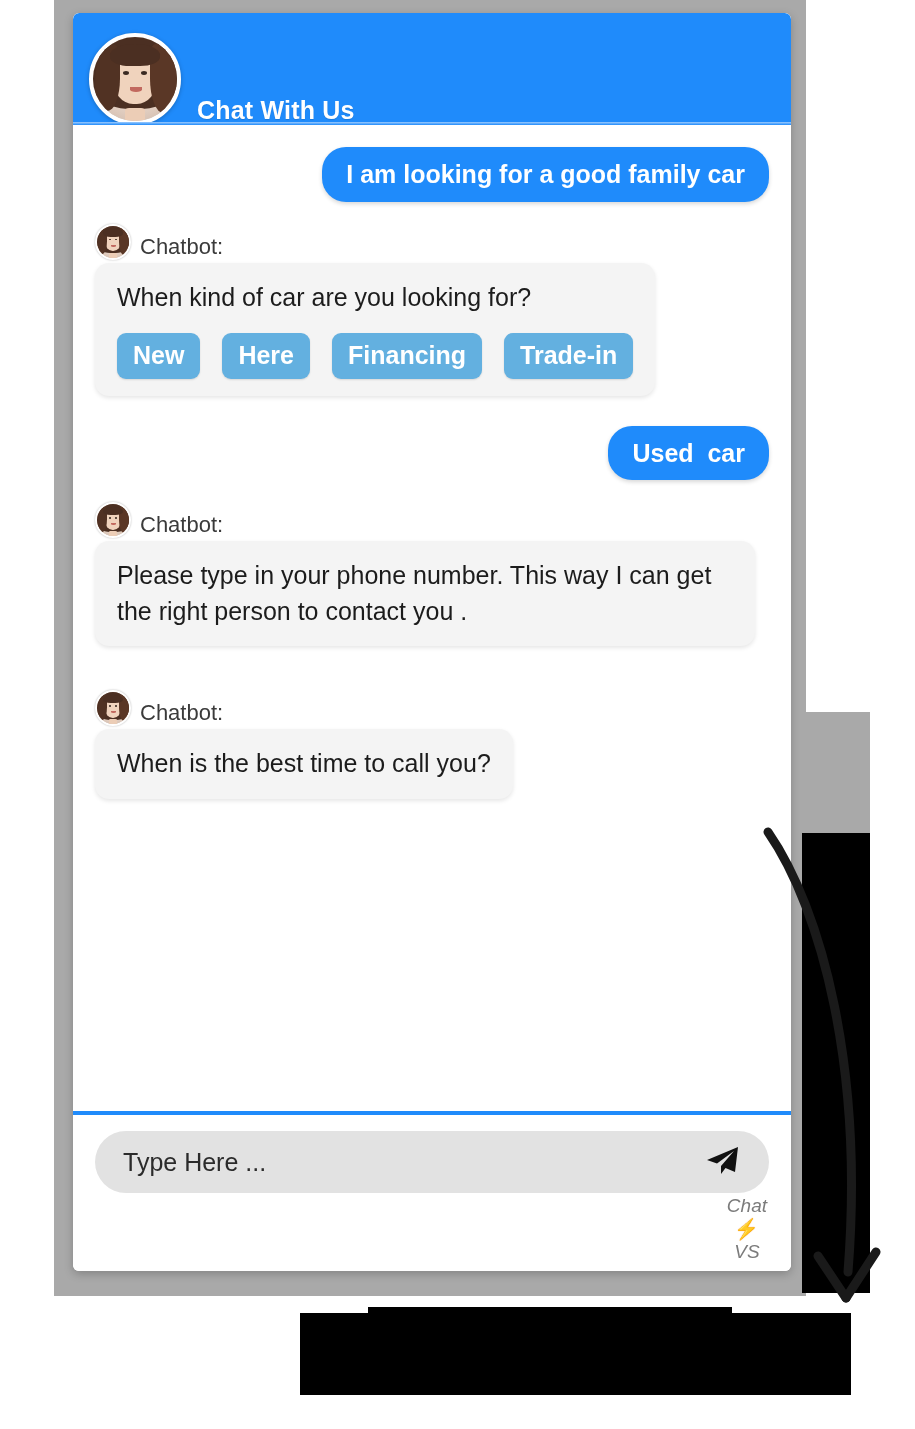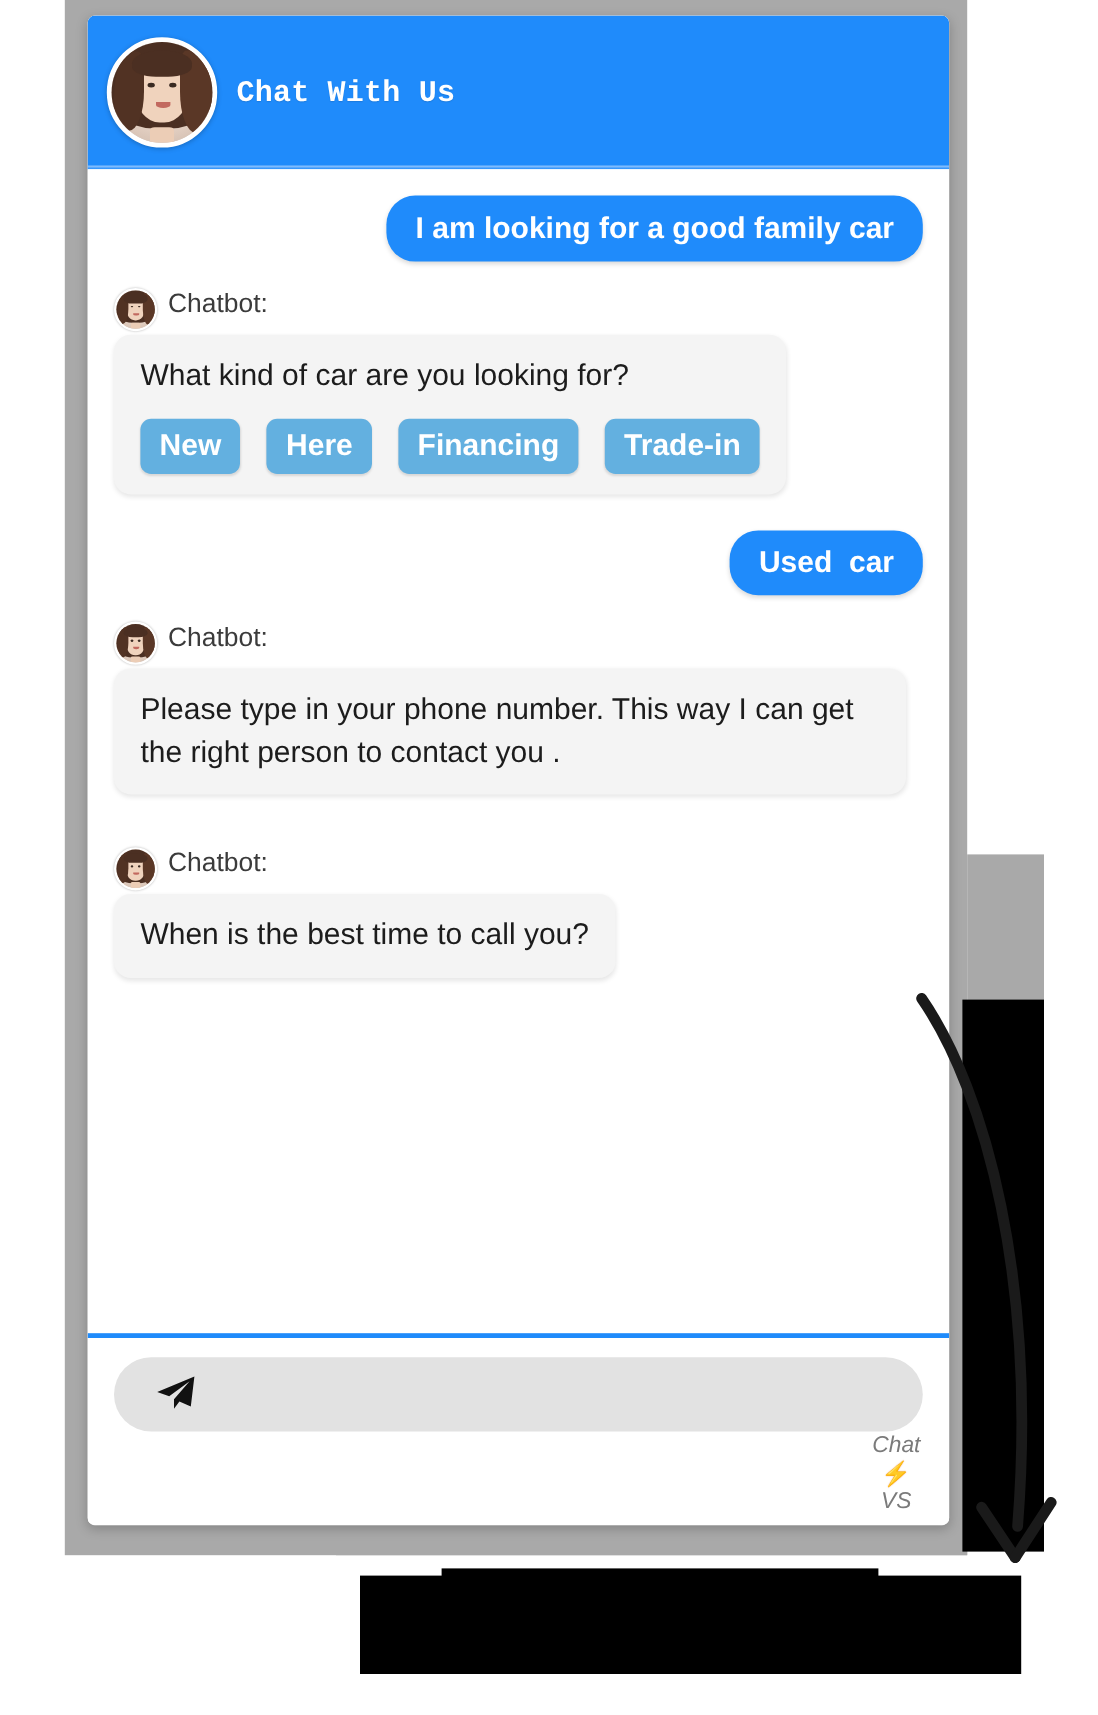--- a/index.html
+++ b/index.html
@@ -36,27 +36,26 @@
     background: #ffffff;
     border-radius: 6px;
     box-shadow: 0 3px 10px rgba(0,0,0,0.22);
     overflow: hidden;
     display: flex; flex-direction: column;
   }
 
   
   .chat-header {
     position: relative;
-    height: 128px;
+    height: 112px;
     background: #1f8bfb;
     border-radius: 6px 6px 0 0;
-    display: flex; align-items: center;
+    display: flex; align-items: flex-end;
     padding-left: 16px;
     flex: 0 0 auto;
-    font-family: Liberation Mono, monospace;
   }
   .header-avatar {
     width: 92px; height: 92px; border-radius: 50%;
     border: 4px solid #ffffff;
     box-shadow: 0 1px 4px rgba(0,0,0,0.25);
     overflow: hidden; flex: 0 0 auto;
     background: #d8cdc6;
     position: relative;
   }
   .header-title {
@@ -109,21 +108,21 @@
     font-weight: bold;
     font-size: 25px;
     border-radius: 24px;
     padding: 13px 24px;
     box-shadow: 0 2px 4px rgba(0,0,0,0.16);
     white-space: pre;
     line-height: 1.15;
   }
 
   
-  .bot-name-line { display: flex; align-items: flex-start; margin-bottom: 3px; }
+  .bot-name-line { display: flex; align-items: flex-end; margin-bottom: 3px; }
   .bot-mini-avatar {
     width: 36px; height: 36px; border-radius: 50%;
     overflow: hidden; border: 2px solid #ffffff;
     box-shadow: 0 0 2px rgba(0,0,0,0.3);
     flex: 0 0 auto; position: relative; background:#ded0c6;
   }
   .bot-name {
     font-size: 22px; color: #3b3b3b; margin-left: 9px;
   }
 
@@ -250,21 +249,21 @@
                 <div class="fringe"></div>
               <div class="eye-l"></div>
                 <div class="eye-r"></div>
               <div class="mouth"></div>
                 <div class="neck"></div>
             </div>
           </div>
           <span class="bot-name">Chatbot:</span>
         </div>
         <div class="bubble-bot">
-          <div>What kind of car are you looking for?</div>
+          <div>When kind of car are you looking for?</div>
           <div class="chips">
             <button class="chip">New</button>
             <button class="chip">Here</button>
             <button class="chip">Financing</button>
             <button class="chip">Trade-in</button>
           </div>
         </div>
       </div>
       <div class="spacer-md"></div>
 
@@ -315,20 +314,21 @@
         </div>
         <div class="bubble-bot">When is the best time to call you?</div>
       </div>
       <div class="spacer-md"></div>
 
 
     </div>
 
     <div class="chat-footer">
       <div class="input-wrap">
+        <input class="msg-input" type="text" placeholder="Type Here ..." style="">
         <button class="send-btn">
           <span>
             <svg width="36" height="32" viewBox="0 0 36 32">
               <path d="M34 2 L3 15 L13 18.5 L30 6 L17 21 L17 29 L21.5 23 L31 27 Z" fill="#111111"></path>
             </svg>
           </span>
         </button>
       </div>
       <div class="brand">
         <span>Chat</span>

